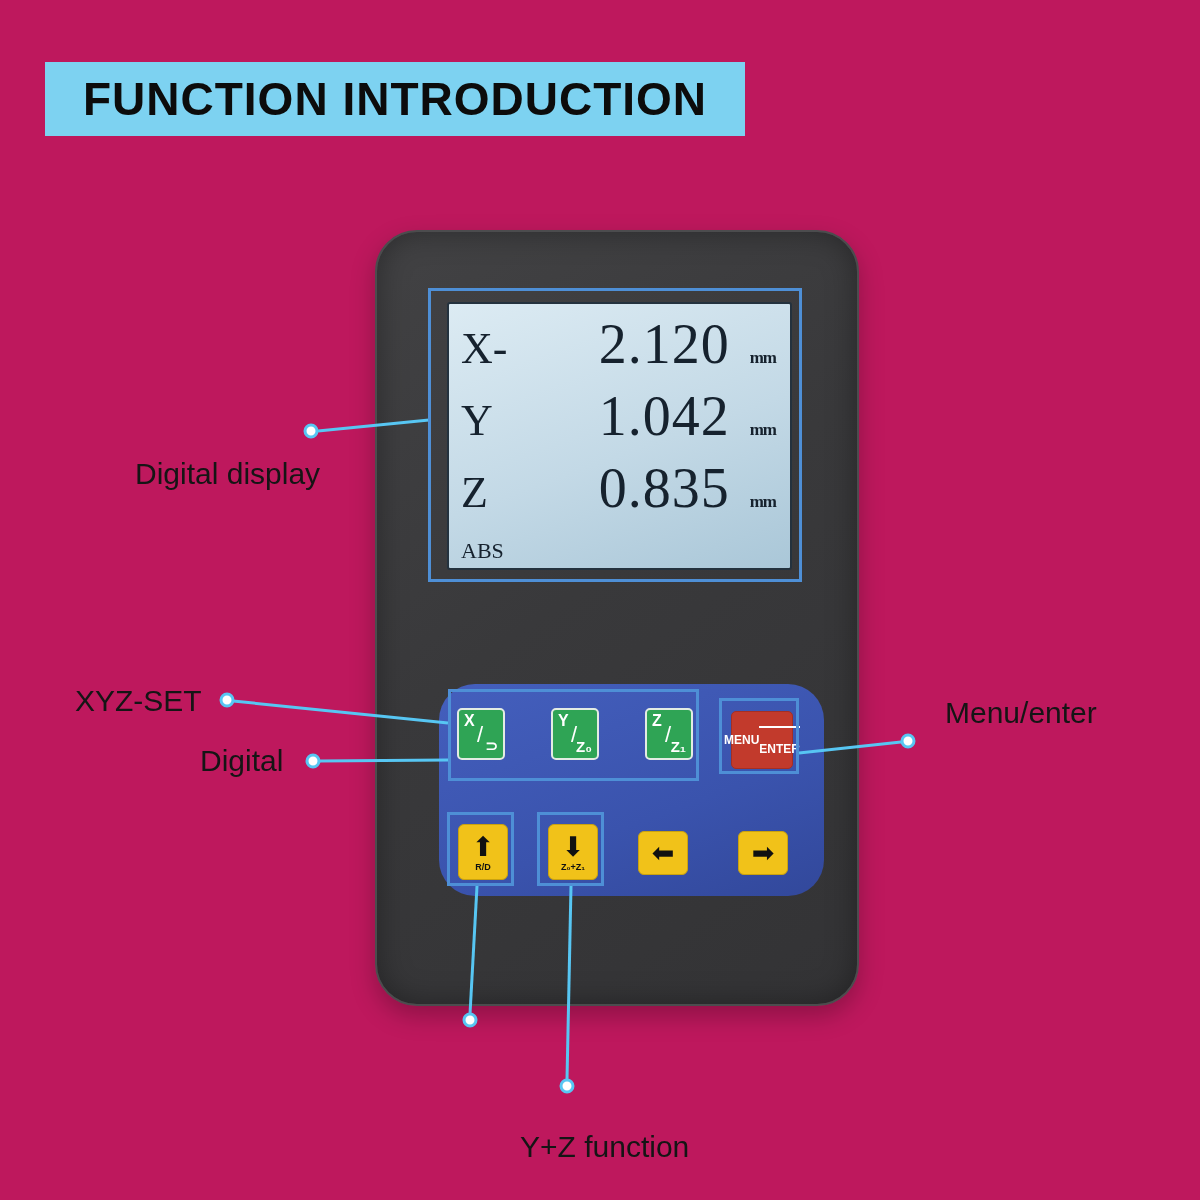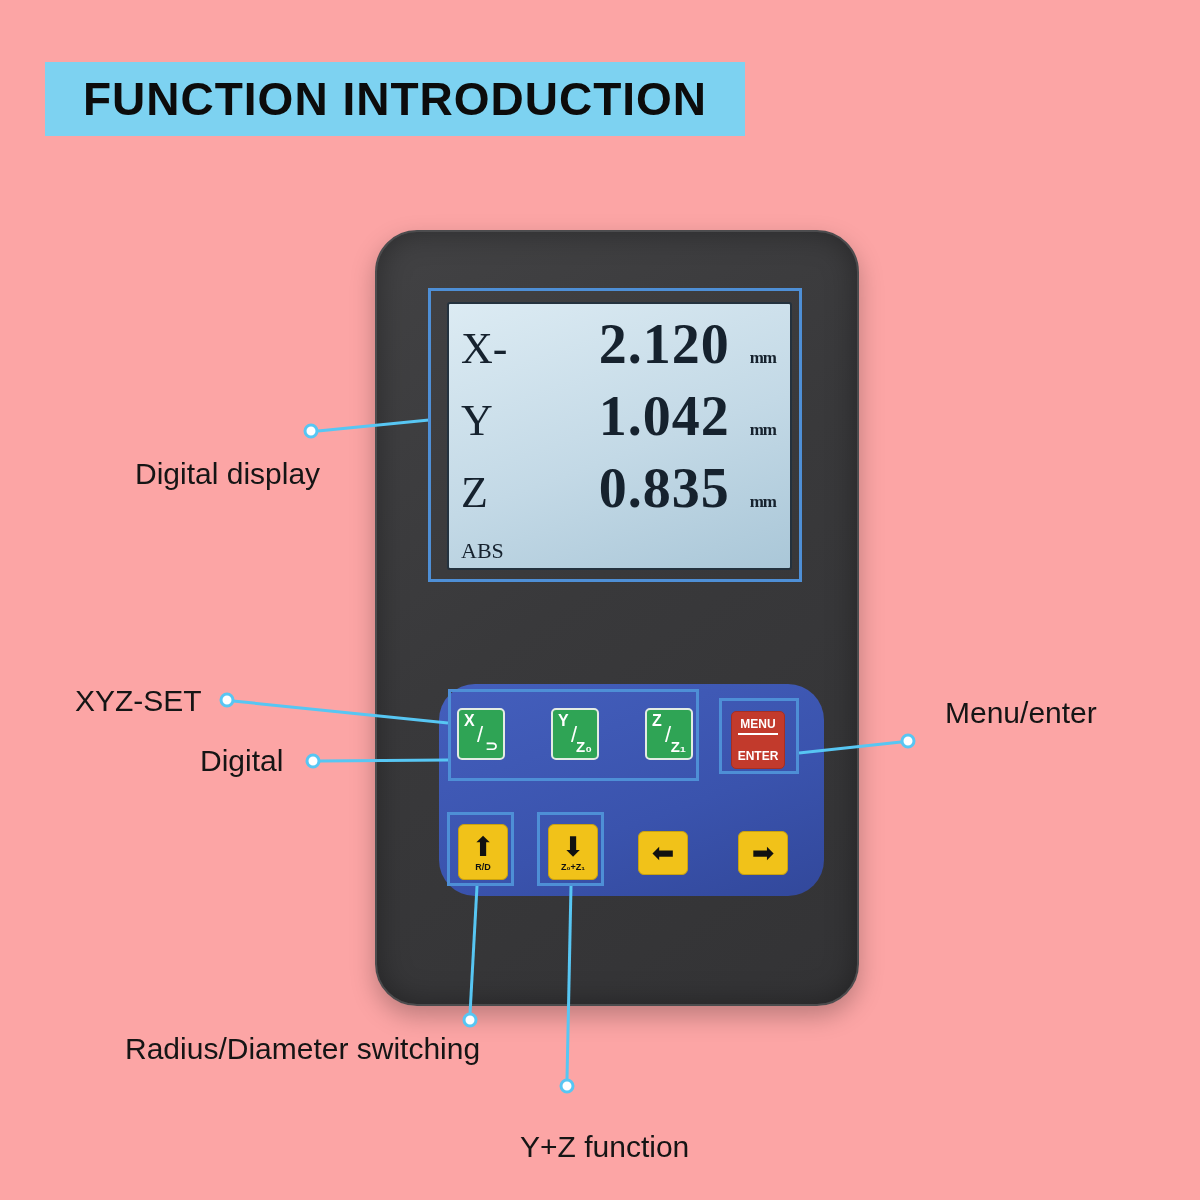--- a/index.html
+++ b/index.html
@@ -1,17 +1,17 @@
 <!DOCTYPE html>
 <html><head>
 <meta charset="utf-8">
 <style>
   html,body{margin:0;padding:0;background:#ffffff;}
   .canvas{
-    position:relative;width:1200px;height:1200px;background:#fca5a5;
+    position:relative;width:1200px;height:1200px;background:#be185d;
     font-family:"Liberation Sans",sans-serif;overflow:hidden;
   }
   
   .banner{
     position:absolute;left:45px;top:62px;width:700px;height:74px;
     background:#7dd2f1;display:flex;align-items:center;justify-content:center;
   }
   .banner h1{
     margin:0;font-size:46px;font-weight:700;color:#0c0c0c;letter-spacing:1px;
     font-family:"Liberation Sans",sans-serif;
@@ -28,44 +28,44 @@
     position:absolute;left:70px;top:70px;width:345px;height:268px;
     background:linear-gradient(160deg,#dcebf3 0%,#c3d9e6 55%,#aac7d8 100%);
     border:2px solid #24323e;border-radius:3px;
     box-sizing:border-box;padding:8px 14px 6px 12px;
     display:flex;flex-direction:column;
     font-family:"Liberation Serif",serif;color:#16222e;
   }
   .lcd-row{display:flex;align-items:baseline;height:72px;}
   .lcd-axis{font-size:44px;}
   .lcd-spacer{flex:1;}
-  .lcd-value{font-size:56px;letter-spacing:1px;font-weight:bold;}
+  .lcd-value{font-size:56px;letter-spacing:1px;}
   .lcd-unit{font-size:17px;font-weight:700;margin-left:20px;letter-spacing:-1px;}
   .lcd-mode{margin-top:auto;font-size:22px;line-height:22px;}
   
   .keypad{
     position:absolute;left:62px;top:452px;width:385px;height:212px;
     background:linear-gradient(160deg,#445fbd 0%,#3a53ad 60%,#32489b 100%);
     border-radius:36px;
   }
   
   .key-green{
     position:absolute;width:48px;height:52px;top:24px;
     background:#2fa455;border:2px solid #e3ece3;border-radius:5px;
     box-sizing:border-box;color:#ffffff;font-weight:700;
   }
   .key-green .k-top{position:absolute;left:5px;top:2px;font-size:16px;}
   .key-green .k-slash{position:absolute;left:18px;top:12px;font-size:22px;font-weight:400;}
   .key-green .k-bottom{position:absolute;right:5px;bottom:3px;font-size:15px;}
   .kg1{left:18px;} .kg2{left:112px;} .kg3{left:206px;}
   
   .key-menu{
-    position:absolute;left:292px;top:27px;width:54px;height:58px;
+    position:absolute;left:292px;top:27px;width:62px;height:58px;
     background:#c23a2c;border:1px solid #a52f23;border-radius:5px;
-    box-sizing:border-box;color:#fff;display:flex;flex-direction:column;
+    box-sizing:border-box;color:#fff;display:flex;flex-direction:row;
     align-items:center;justify-content:center;font-weight:700;font-size:12px;
   }
   .key-menu .m2{border-top:2px solid #ffffff;padding-top:14px;margin-top:2px;}
   
   .key-yellow{
     position:absolute;background:#f1c219;border:1px solid #caa20e;border-radius:6px;
     box-sizing:border-box;color:#111;display:flex;flex-direction:column;
     align-items:center;justify-content:center;
   }
   .ky-tall{width:50px;height:56px;top:140px;}
@@ -194,16 +194,15 @@
     <circle cx="470" cy="1020" r="6" fill="#ffffff" stroke="#57c6f3" stroke-width="3"></circle>
 
     <line x1="567" y1="1080" x2="571" y2="886" stroke="#57c6f3" stroke-width="3"></line>
     <circle cx="567" cy="1086" r="6" fill="#ffffff" stroke="#57c6f3" stroke-width="3"></circle>
   </svg>
 
   <div class="callout cl-display">Digital display</div>
   <div class="callout cl-xyzset">XYZ-SET</div>
   <div class="callout cl-return">Digital</div>
   <div class="callout cl-menu">Menu/enter</div>
-  <div class="callout cl-radius">Radius/Diameter switching</div>
   <div class="callout cl-ypz">Y+Z function</div>
 
 </div>
 
 </body></html>

